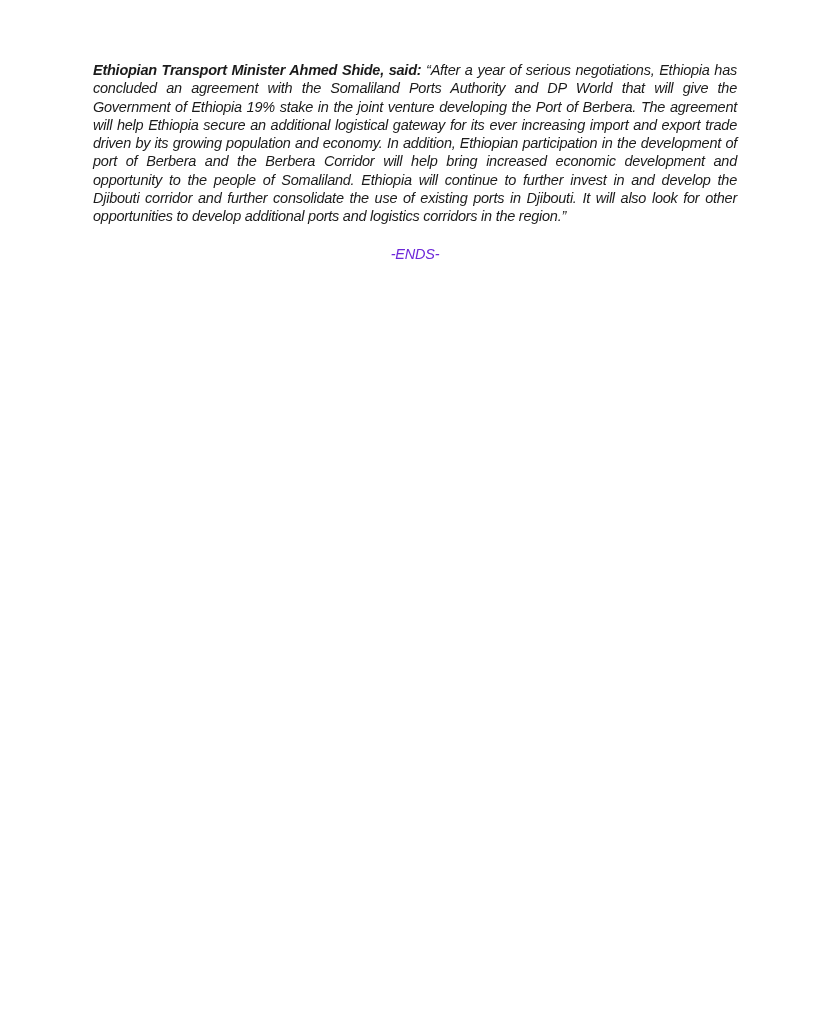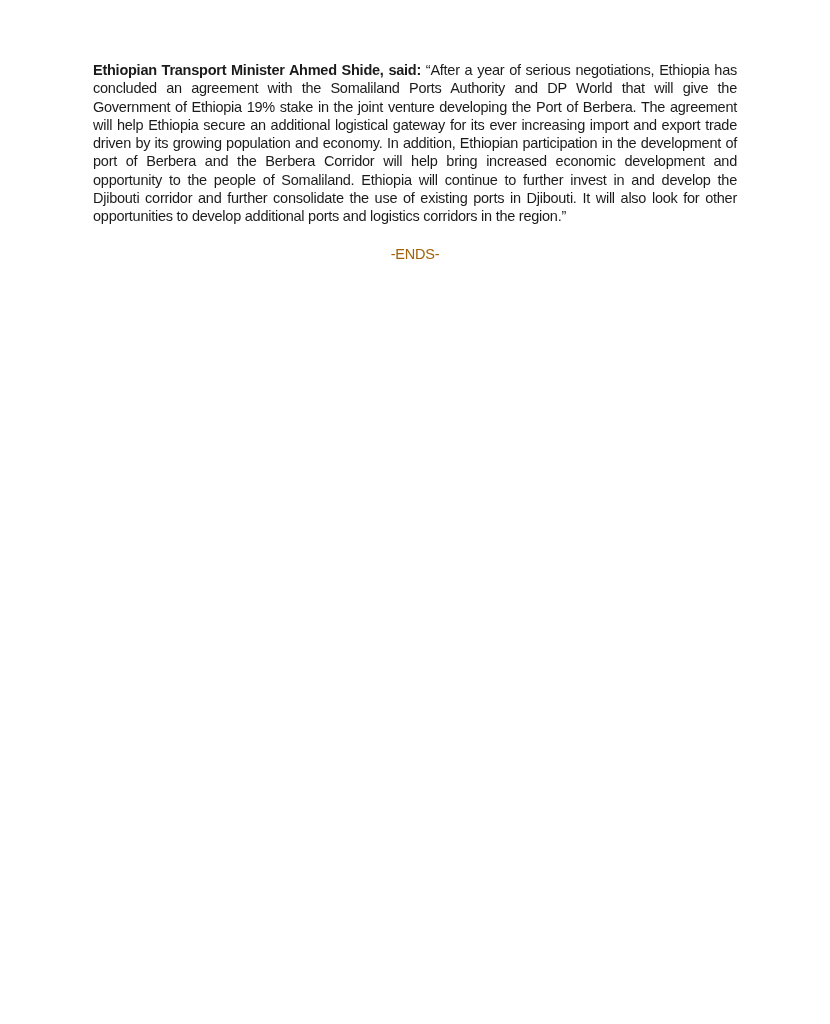--- a/index.html
+++ b/index.html
@@ -11,20 +11,21 @@
     height: 1024px;
     background: #ffffff;
     font-family: "Liberation Sans", sans-serif;
     overflow: hidden;
   }
   .page {
     position: relative;
     width: 830px;
     height: 796px;
     background: #ffffff;
+    font-style: italic;
   }
   .doc-text {
     position: absolute;
     left: 93px;
     top: 61px;
     width: 644px;
     color: #1b1b1b;
   }
   .para {
     margin: 0;
@@ -36,21 +37,21 @@
   }
   .para .lead {
     font-weight: bold;
   }
   .ends {
     margin-top: 19px;
     text-align: center;
     font-size: 14.5px;
     line-height: 18.3px;
     letter-spacing: -0.25px;
-    color: #a16207;
+    color: #6d28d9;
   }
 </style>
 </head>
 <body>
 
 <div class="page">
   <div class="doc-text">
     <p class="para"><span class="lead">Ethiopian Transport Minister Ahmed Shide, said:</span><span> “After a year of serious negotiations, Ethiopia has concluded an agreement with the Somaliland Ports Authority and DP World that will give the Government of Ethiopia 19% stake in the joint venture developing the Port of Berbera. The agreement will help Ethiopia secure an additional logistical gateway for its ever increasing import and export trade driven by its growing population and economy. In addition, Ethiopian participation in the development of port of Berbera and the Berbera Corridor will help bring increased economic development and opportunity to the people of Somaliland. Ethiopia will continue to further invest in and develop the Djibouti corridor and further consolidate the use of existing ports in Djibouti. It will also look for other opportunities to develop additional ports and logistics corridors in the region.”</span></p>
     <div class="ends">-ENDS-</div>
   </div>

